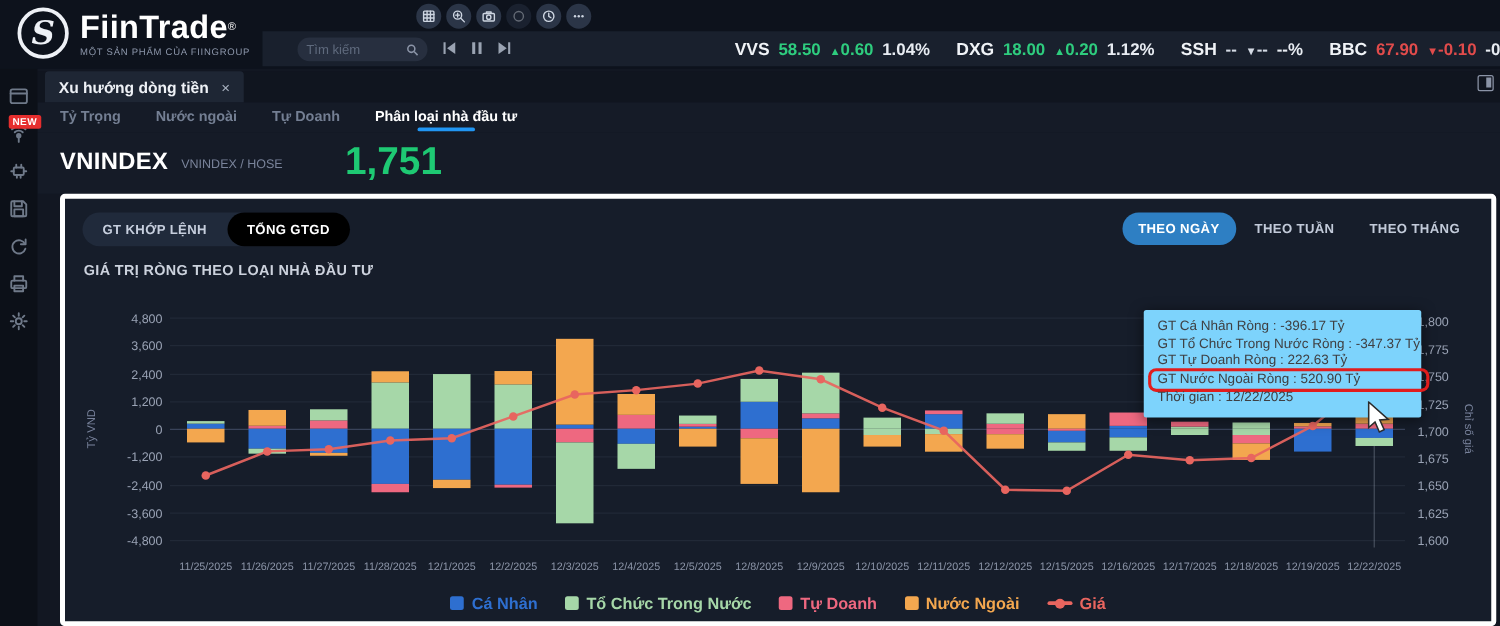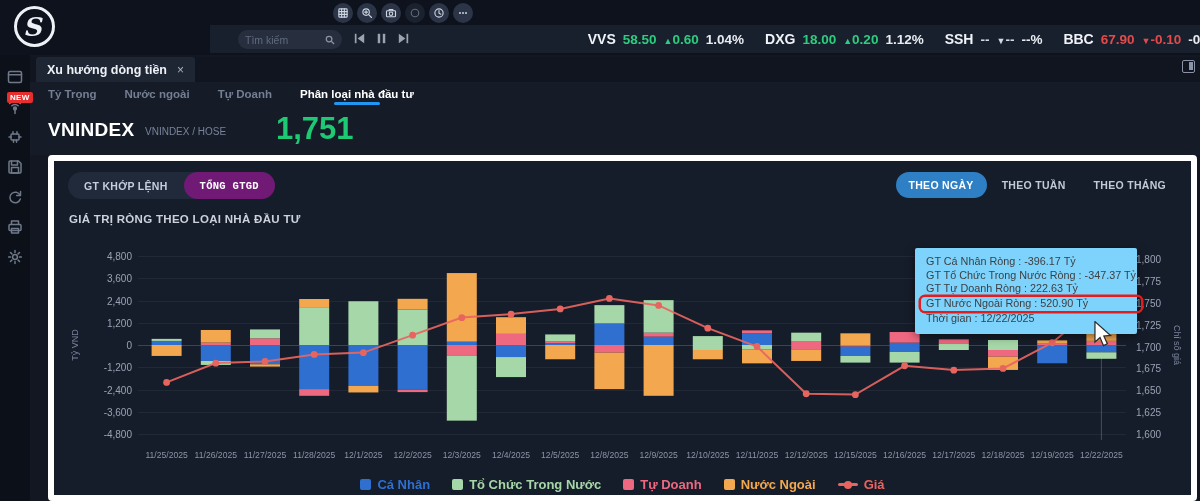--- a/index.html
+++ b/index.html
@@ -65,24 +65,24 @@
   .idx-main { color:#1ec973; font-size:31px; font-weight:bold; line-height:38px; }
   .idx-deccol { display:flex; flex-direction:column; align-items:flex-start; margin-top:6px; }
   .idx-dec { color:#1ec973; font-size:12px; font-weight:bold; line-height:13px; }
   .idx-cur { color:#8fa0ae; font-size:7.5px; font-weight:bold; margin-top:2px; }
   .idx-chgcol { display:flex; flex-direction:column; margin-left:10px; margin-top:6px; }
   .idx-chg { color:#1ec973; font-size:12.5px; font-weight:bold; line-height:13px; }
   .idx-pct { color:#1ec973; font-size:10px; font-weight:bold; margin-top:2px; }
   .idx-pct .tri { font-size:7px; margin-right:4px; }
 
   
-  .panel { position:absolute; left:48px; top:155px; width:1149px; height:346px; background:#161d2a; border:6px solid #ffffff; border-radius:4px; z-index:2;text-align:center; }
+  .panel { position:absolute; left:48px; top:155px; width:1149px; height:346px; background:#161d2a; border:4px solid #ffffff; border-radius:4px; z-index:2;text-align:center; }
   .seg-group { position:absolute; left:14px; top:11px; height:27px; background:#202a3b; border-radius:14px; display:flex; align-items:center; }
   .seg { padding:0 16px; height:27px; display:flex; align-items:center; color:#c6cedd; font-size:10.5px; font-weight:bold; letter-spacing:.3px; border-radius:14px; cursor:pointer; }
-  .seg.active { background:#701a75; color:#fff;font-family:Liberation Mono, monospace; }
+  .seg.active { background:#000000; color:#fff; }
   .period-group { position:absolute; right:12px; top:11px; display:flex; align-items:center; gap:2px; }
   .per { padding:0 13px; height:26px; display:flex; align-items:center; color:#c2cad9; font-size:10.5px; font-weight:bold; letter-spacing:.3px; border-radius:14px; cursor:pointer; }
   .per.active { background:#2e7fc3; color:#fff; }
   .chart-title { position:absolute; left:15px; top:52px; color:#ccd2dd; font-size:11.5px; font-weight:bold; letter-spacing:.3px; }
   #chart-svg { position:absolute; left:16px; top:75px; }
   .tick { fill:#9aa3b5; font-size:10px; font-family:"Liberation Sans",sans-serif; }
   .xlab { fill:#8b94a7; font-size:8.6px; font-family:"Liberation Sans",sans-serif; }
   .axt  { fill:#78829b; font-size:9px; font-family:"Liberation Sans",sans-serif; }
 
   .legend { position:absolute; left:0; top:316px; width:100%; display:flex; justify-content:center; align-items:center; gap:22px; }
@@ -102,20 +102,24 @@
 <body>
 
 <div class="page">
 
   <div class="main-bg"></div>
 
   <header class="topbar">
     <div class="strip"></div>
     <div class="logo">
       <div class="logo-circle">S</div>
+      <div>
+        <div><span class="brand-name">FiinTrade</span><span class="brand-reg">®</span></div>
+        <div class="brand-tagline">MỘT SẢN PHẨM CỦA FIINGROUP</div>
+      </div>
     </div>
     <div class="cbtn-row">
         <div class="cbtn">
           <span style="display:flex">
             <svg viewBox="0 0 16 16" fill="none" stroke="currentColor" stroke-width="1.5" stroke-linecap="round" stroke-linejoin="round">
               <rect x="2.5" y="2.5" width="11" height="11" rx="1"></rect>
               <path d="M2.5 6.2h11M2.5 9.8h11M6.2 2.5v11M9.8 2.5v11"></path>
             </svg>
           </span>
         </div>

